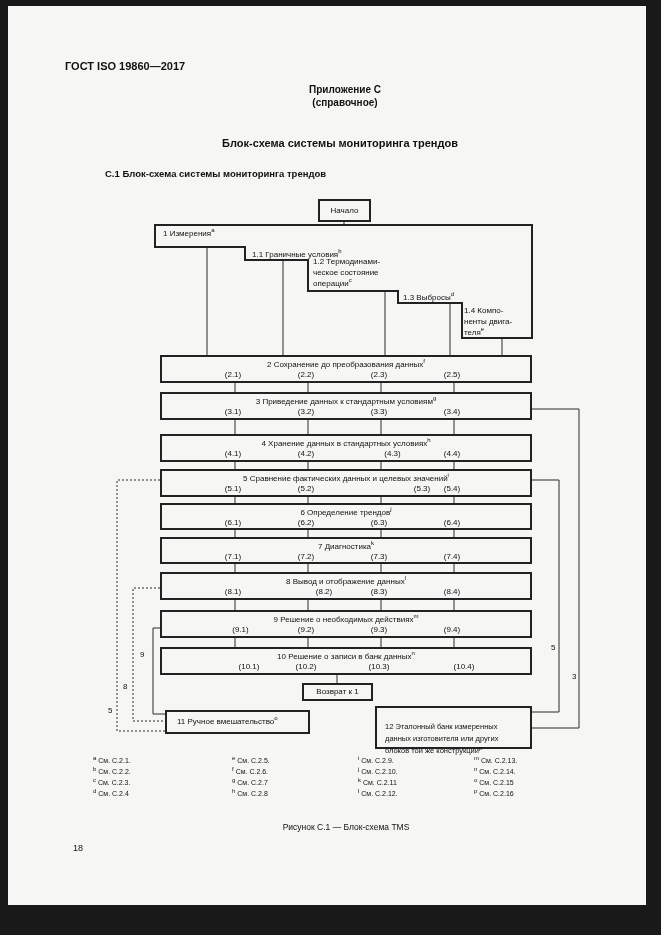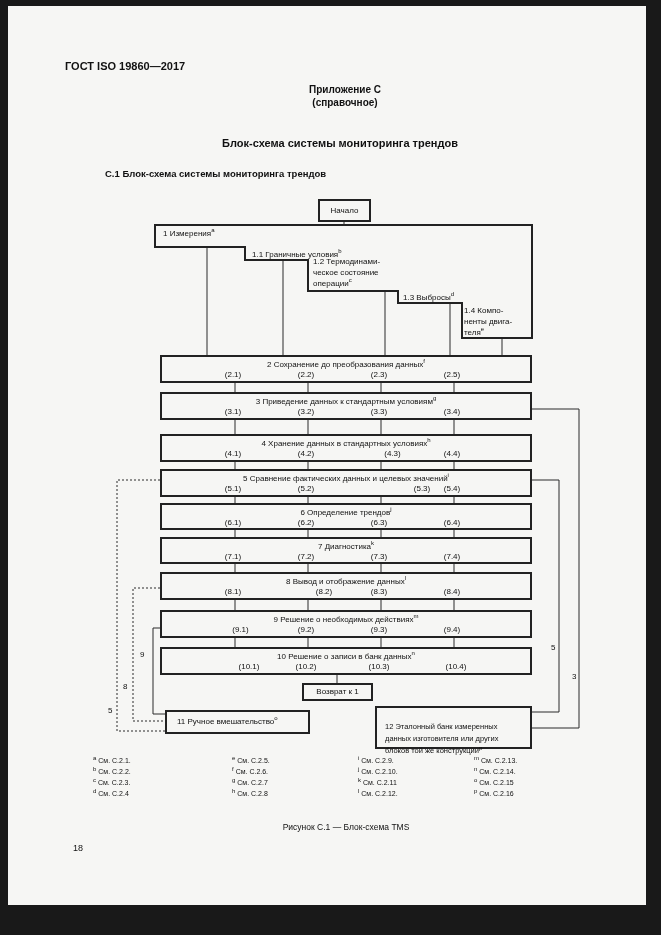--- a/index.html
+++ b/index.html
@@ -162,21 +162,21 @@
     <span class="n" style="left:71px;padding-left:15px;">(9.1)</span>
     <span class="n" style="left:144px;">(9.2)</span>
     <span class="n" style="left:217px;">(9.3)</span>
     <span class="n" style="left:290px;">(9.4)</span>
   </div>
   <div class="box rowbox" style="left:160px;top:647px;width:372px;height:28px;">
     <div class="t"><span>10 Решение о записи в банк данных</span><sup>n</sup></div>
     <span class="n" style="left:71px;margin-left:16px;">(10.1)</span>
     <span class="n" style="left:144px;">(10.2)</span>
     <span class="n" style="left:217px;">(10.3)</span>
-    <span class="n" style="left:284px;padding-left:20px;">(10.4)</span>
+    <span class="n" style="left:292px;padding-left:20px;">(10.4)</span>
   </div>
 
   <div class="box" style="left:302px;top:683px;width:71px;height:18px;display:flex;align-items:center;justify-content:center;">
     <span>Возврат  к 1</span>
   </div>
 
   <div class="box" style="left:165px;top:710px;width:145px;height:24px;display:flex;align-items:center;padding-left:10px;">
     <span><span>11 Ручное вмешательство</span><sup>o</sup></span>
   </div>
 

